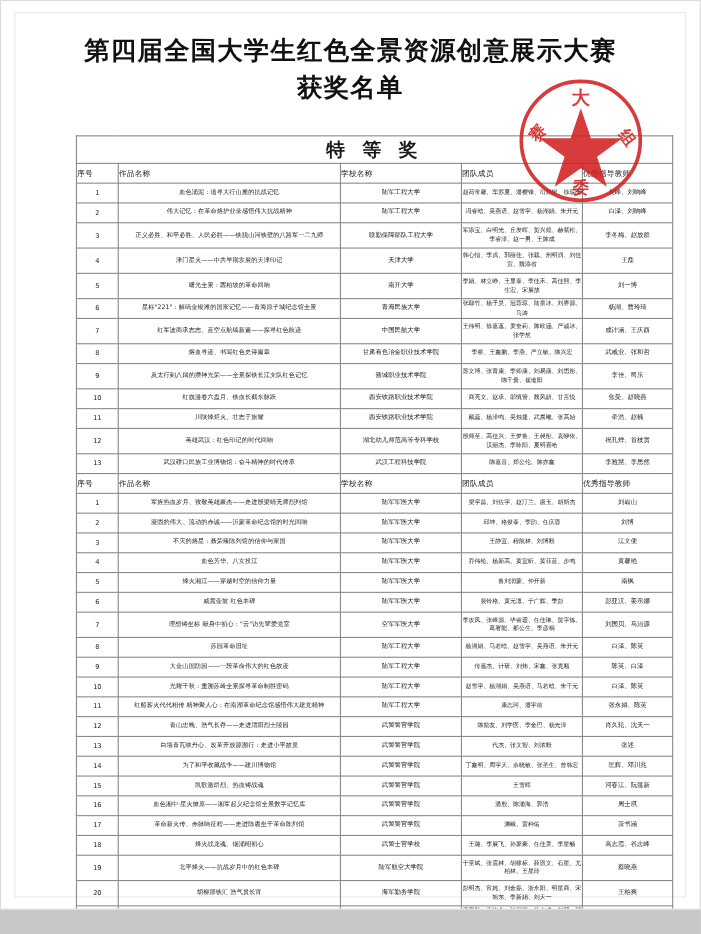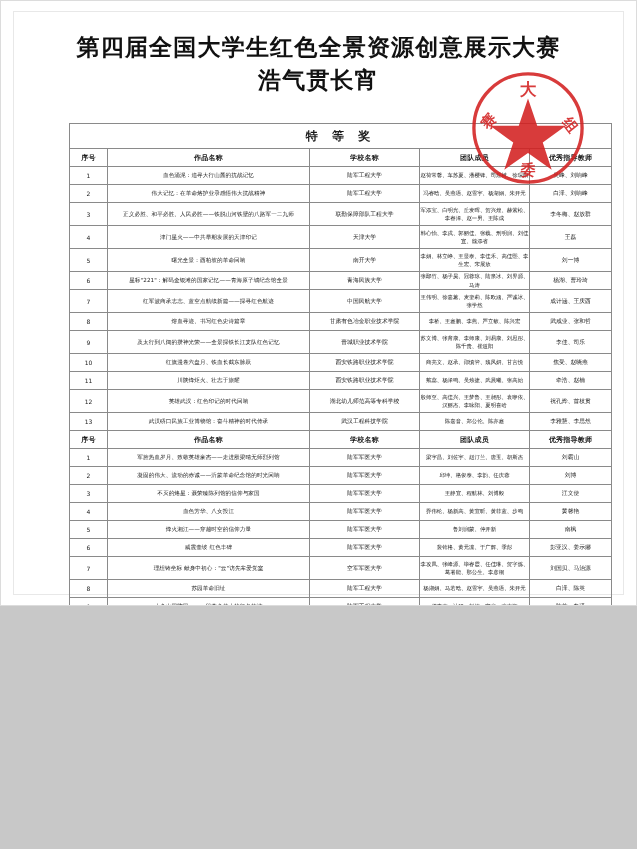--- a/index.html
+++ b/index.html
@@ -9,21 +9,21 @@
   }
   body {
     width: 637px;
     height: 849px;
     overflow: hidden;
     font-family: "DejaVu Sans", "Liberation Sans", sans-serif;
   }
   .page {
     position: relative;
     width: 637px;
-    height: 606px;
+    height: 827px;
     background: #ffffff;
     box-sizing: border-box;
     border: 1px solid #dcdcdc;
     overflow: hidden;
   }
   .page-inner {
     position: absolute;
     left: 12px;
     top: 10px;
     right: 12px;
@@ -85,30 +85,29 @@
     background: transparent;
   }
   table.awards td, table.awards th {
     border: 1px solid #8a8a8a;
     padding: 0;
     vertical-align: middle;
     color: #1a1a1a;
   }
   .sec-head {
     text-align: center;
-    font-size: 12px;
+    font-size: 17px;
     font-weight: bold;
     letter-spacing: 5px;
     height: 24px;
     font-family: "DejaVu Sans", "Liberation Sans", sans-serif;
   }
   .col-head {
-    text-align: center;
     font-size: 7px;
-    font-weight: bold;
+    font-weight: normal;
     height: 17px;
     letter-spacing: .2px;
   }
   td.c-idx {
     text-align: center;
     font-size: 6px;
     height: 17px;
   }
   td.c-work {
     text-align: center;
@@ -151,21 +150,21 @@
   }
 </style>
 </head>
 <body>
 
 <div class="page">
   <div class="page-inner"></div>
 
   <div class="doc-title">
     <div class="doc-title-line1">第四届全国大学生红色全景资源创意展示大赛</div>
-    <div class="doc-title-line2">浩气贯长宵</div>
+    <div class="doc-title-line2">获奖名单</div>
   </div>
 
   <svg class="seal" viewBox="0 0 120 120">
     <circle cx="60" cy="60" r="55" fill="none" stroke="#d32020" stroke-width="3.4"></circle>
     <polygon points="60,30 69.4,57.6 98.5,57.6 75,74.8 84.1,102.4 60,85.3 35.9,102.4 45,74.8 21.5,57.6 50.6,57.6" fill="#d32020"></polygon>
     <text x="60" y="26" fill="#d32020" font-size="17" font-weight="bold" text-anchor="middle" font-family="DejaVu Serif, serif">大</text>
     <text x="24" y="56" fill="#d32020" font-size="15" font-weight="bold" text-anchor="middle" font-family="DejaVu Serif, serif" transform="rotate(-52 24 56)">赛</text>
     <text x="99" y="60" fill="#d32020" font-size="15" font-weight="bold" text-anchor="middle" font-family="DejaVu Serif, serif" transform="rotate(52 99 60)">组</text>
     <text x="60" y="108" fill="#d32020" font-size="15" font-weight="bold" text-anchor="middle" font-family="DejaVu Serif, serif">委</text>
   </svg>

